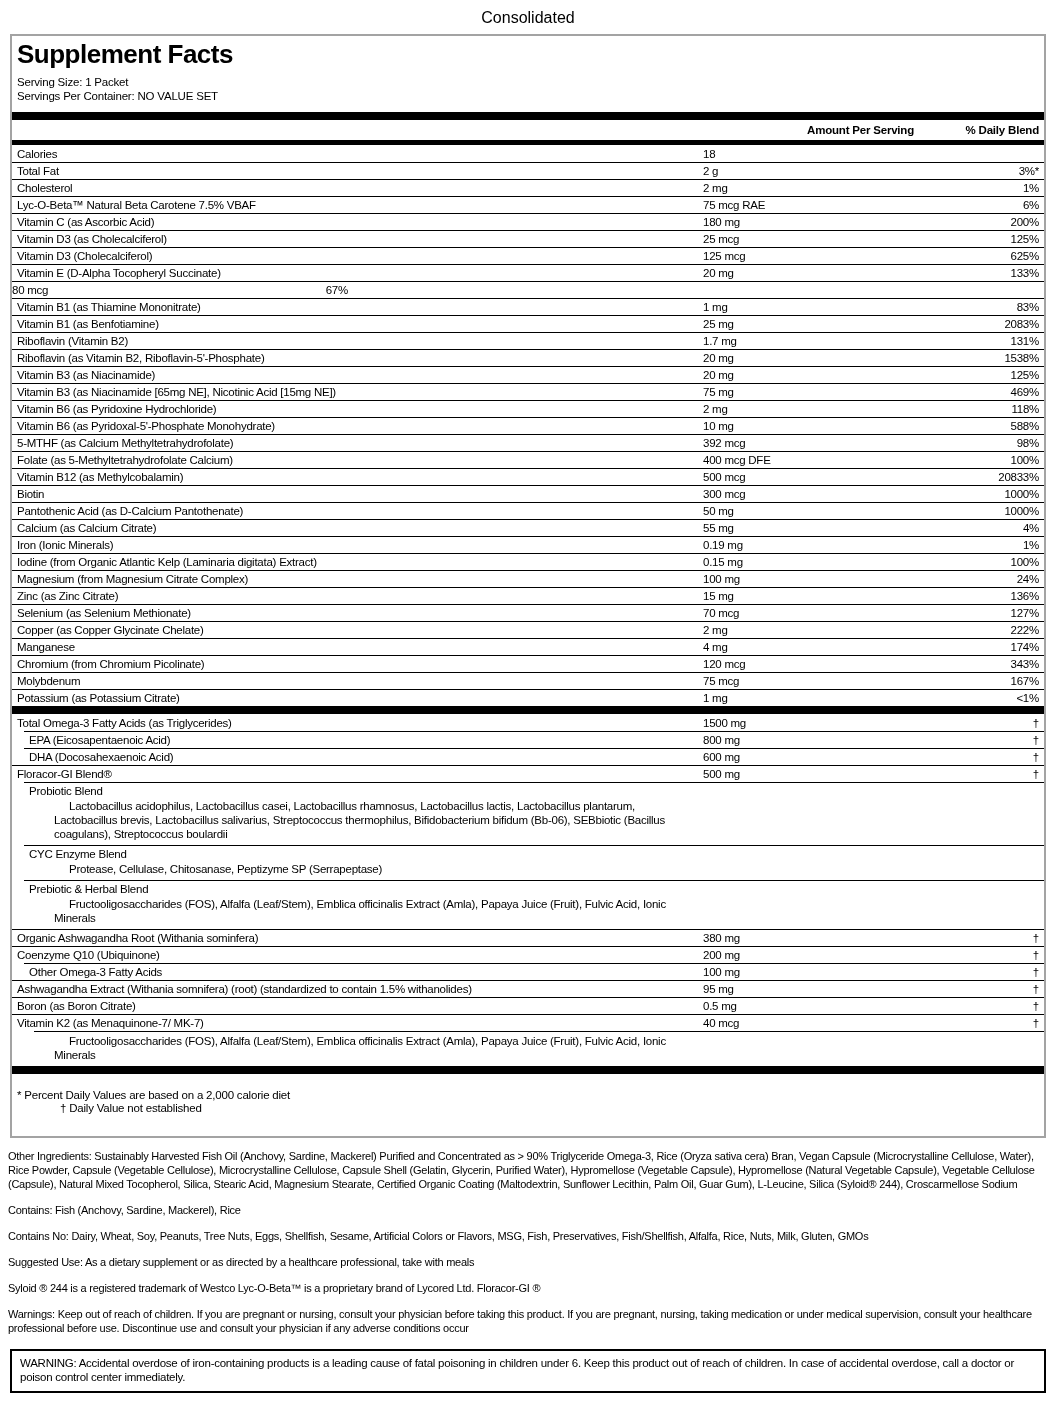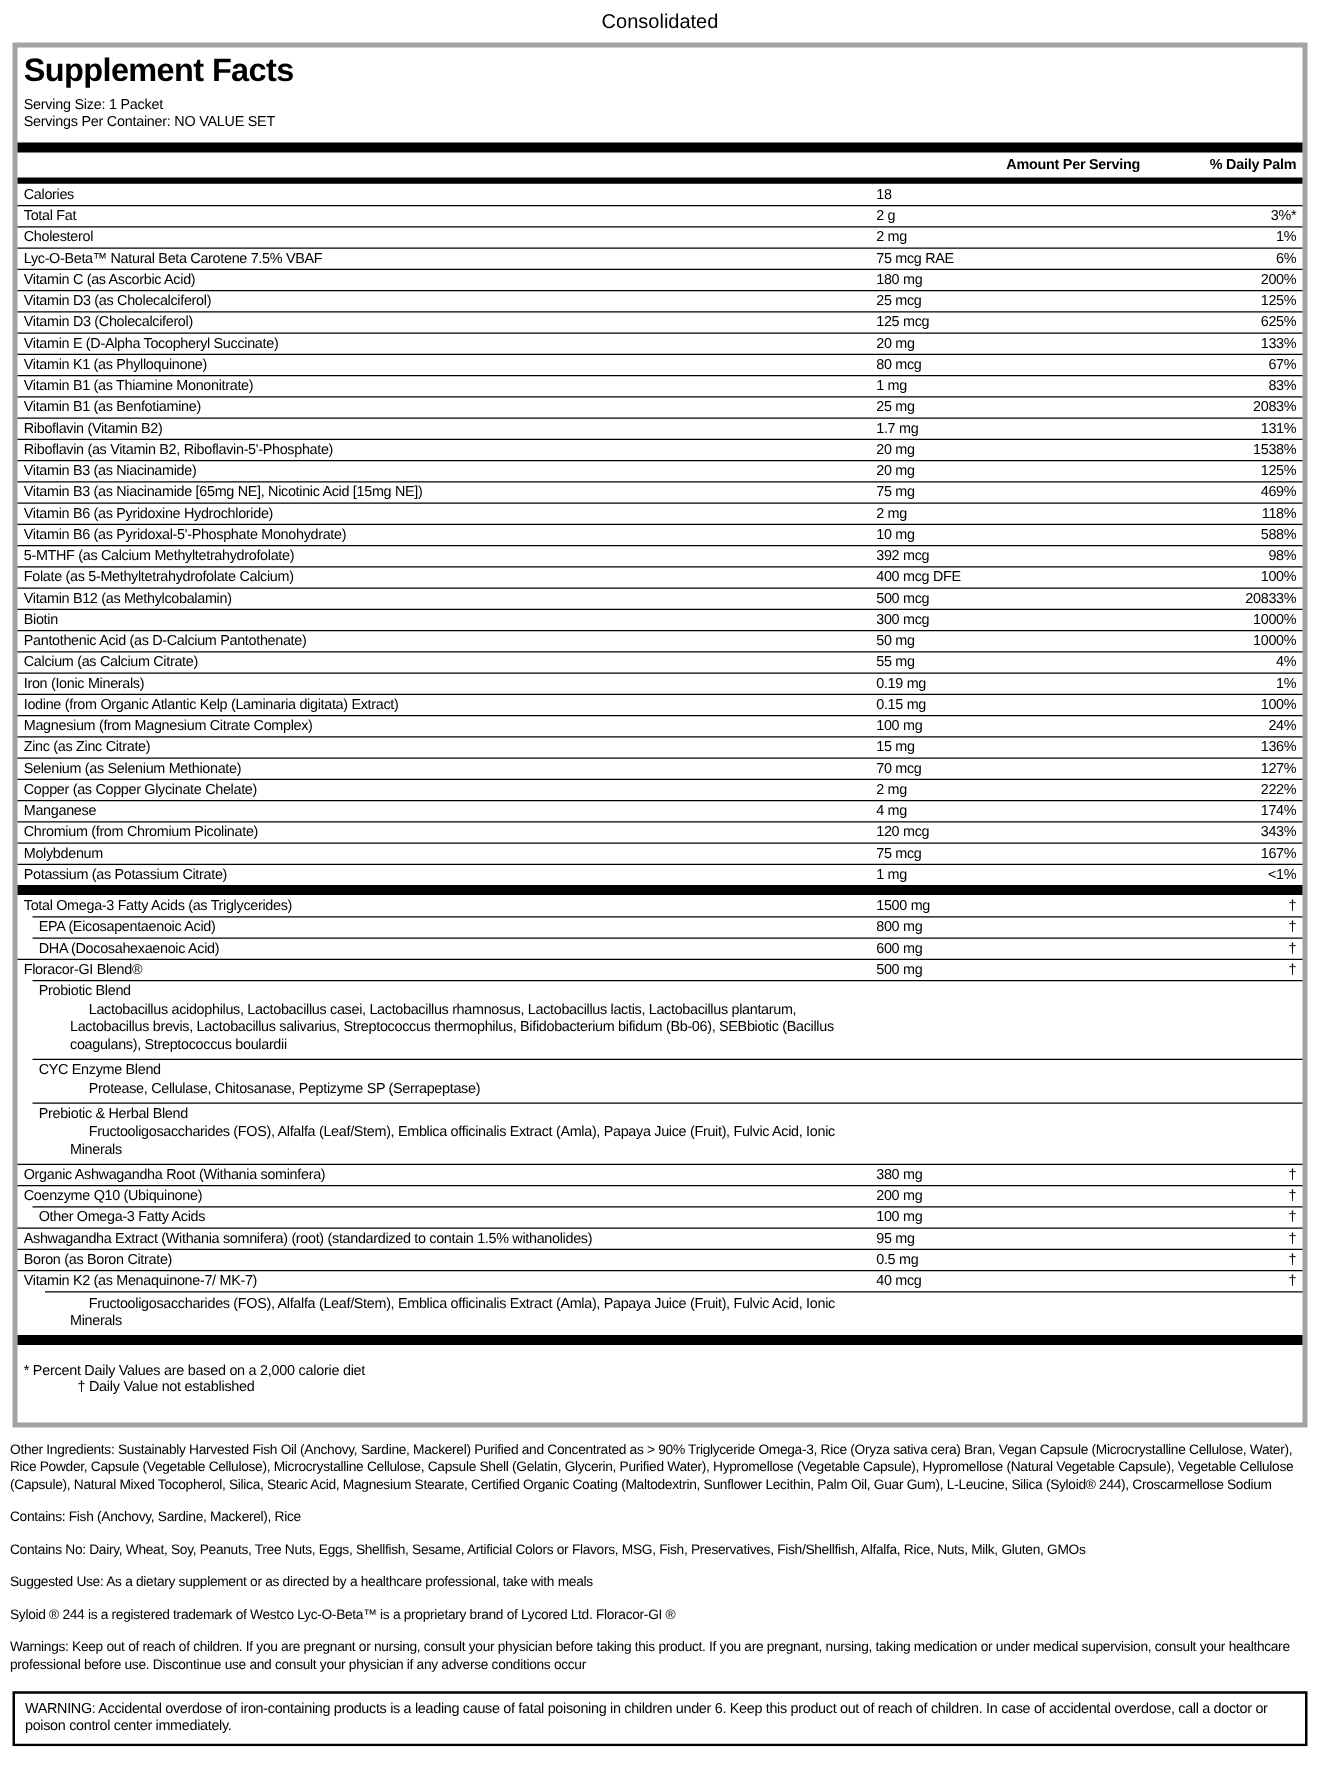--- a/index.html
+++ b/index.html
@@ -11,21 +11,21 @@
     font-family: "Liberation Sans", sans-serif;
     -webkit-font-smoothing: antialiased;
   }
   .page-title {
     text-align: center;
     font-size: 16px;
     padding: 9px 0 7px 0;
   }
   .panel {
     margin: 0 10px;
-    border: 4px solid #a3a3a3;
+    border: 2px solid #a3a3a3;
     padding-bottom: 22px;
   }
   .sf-title {
     font-size: 26px;
     font-weight: bold;
     padding: 5px 5px 7px 5px;
     letter-spacing: -0.5px;
     line-height: 1.05;
   }
   .serving-line {
@@ -110,21 +110,21 @@
 <div class="panel">
   <div class="sf-title">Supplement Facts</div>
   <div class="serving-block">
     <div class="serving-line">Serving Size: 1 Packet</div>
     <div class="serving-line">Servings Per Container: NO VALUE SET</div>
   </div>
   <div class="bar-thick"></div>
   <div class="head-row">
     <div class="head-spacer"></div>
     <div class="col-amount">Amount Per Serving</div>
-    <div class="col-dv">% Daily Palm</div>
+    <div class="col-dv">% Daily Blend</div>
   </div>
   <div class="bar-med"></div>
 
   <div id="facts-rows">
       <div class="row first">
         <span class="label">Calories</span>
         <span class="amount">18</span>
         <span class="dv"></span>
       </div>
       <div class="row">
@@ -156,21 +156,20 @@
         <span class="label">Vitamin D3 (Cholecalciferol)</span>
         <span class="amount">125 mcg</span>
         <span class="dv">625%</span>
       </div>
       <div class="row">
         <span class="label">Vitamin E (D-Alpha Tocopheryl Succinate)</span>
         <span class="amount">20 mg</span>
         <span class="dv">133%</span>
       </div>
       <div class="row">
-        <span class="label">Vitamin K1 (as Phylloquinone)</span>
         <span class="amount">80 mcg</span>
         <span class="dv">67%</span>
       </div>
       <div class="row">
         <span class="label">Vitamin B1 (as Thiamine Mononitrate)</span>
         <span class="amount">1 mg</span>
         <span class="dv">83%</span>
       </div>
       <div class="row">
         <span class="label">Vitamin B1 (as Benfotiamine)</span>

